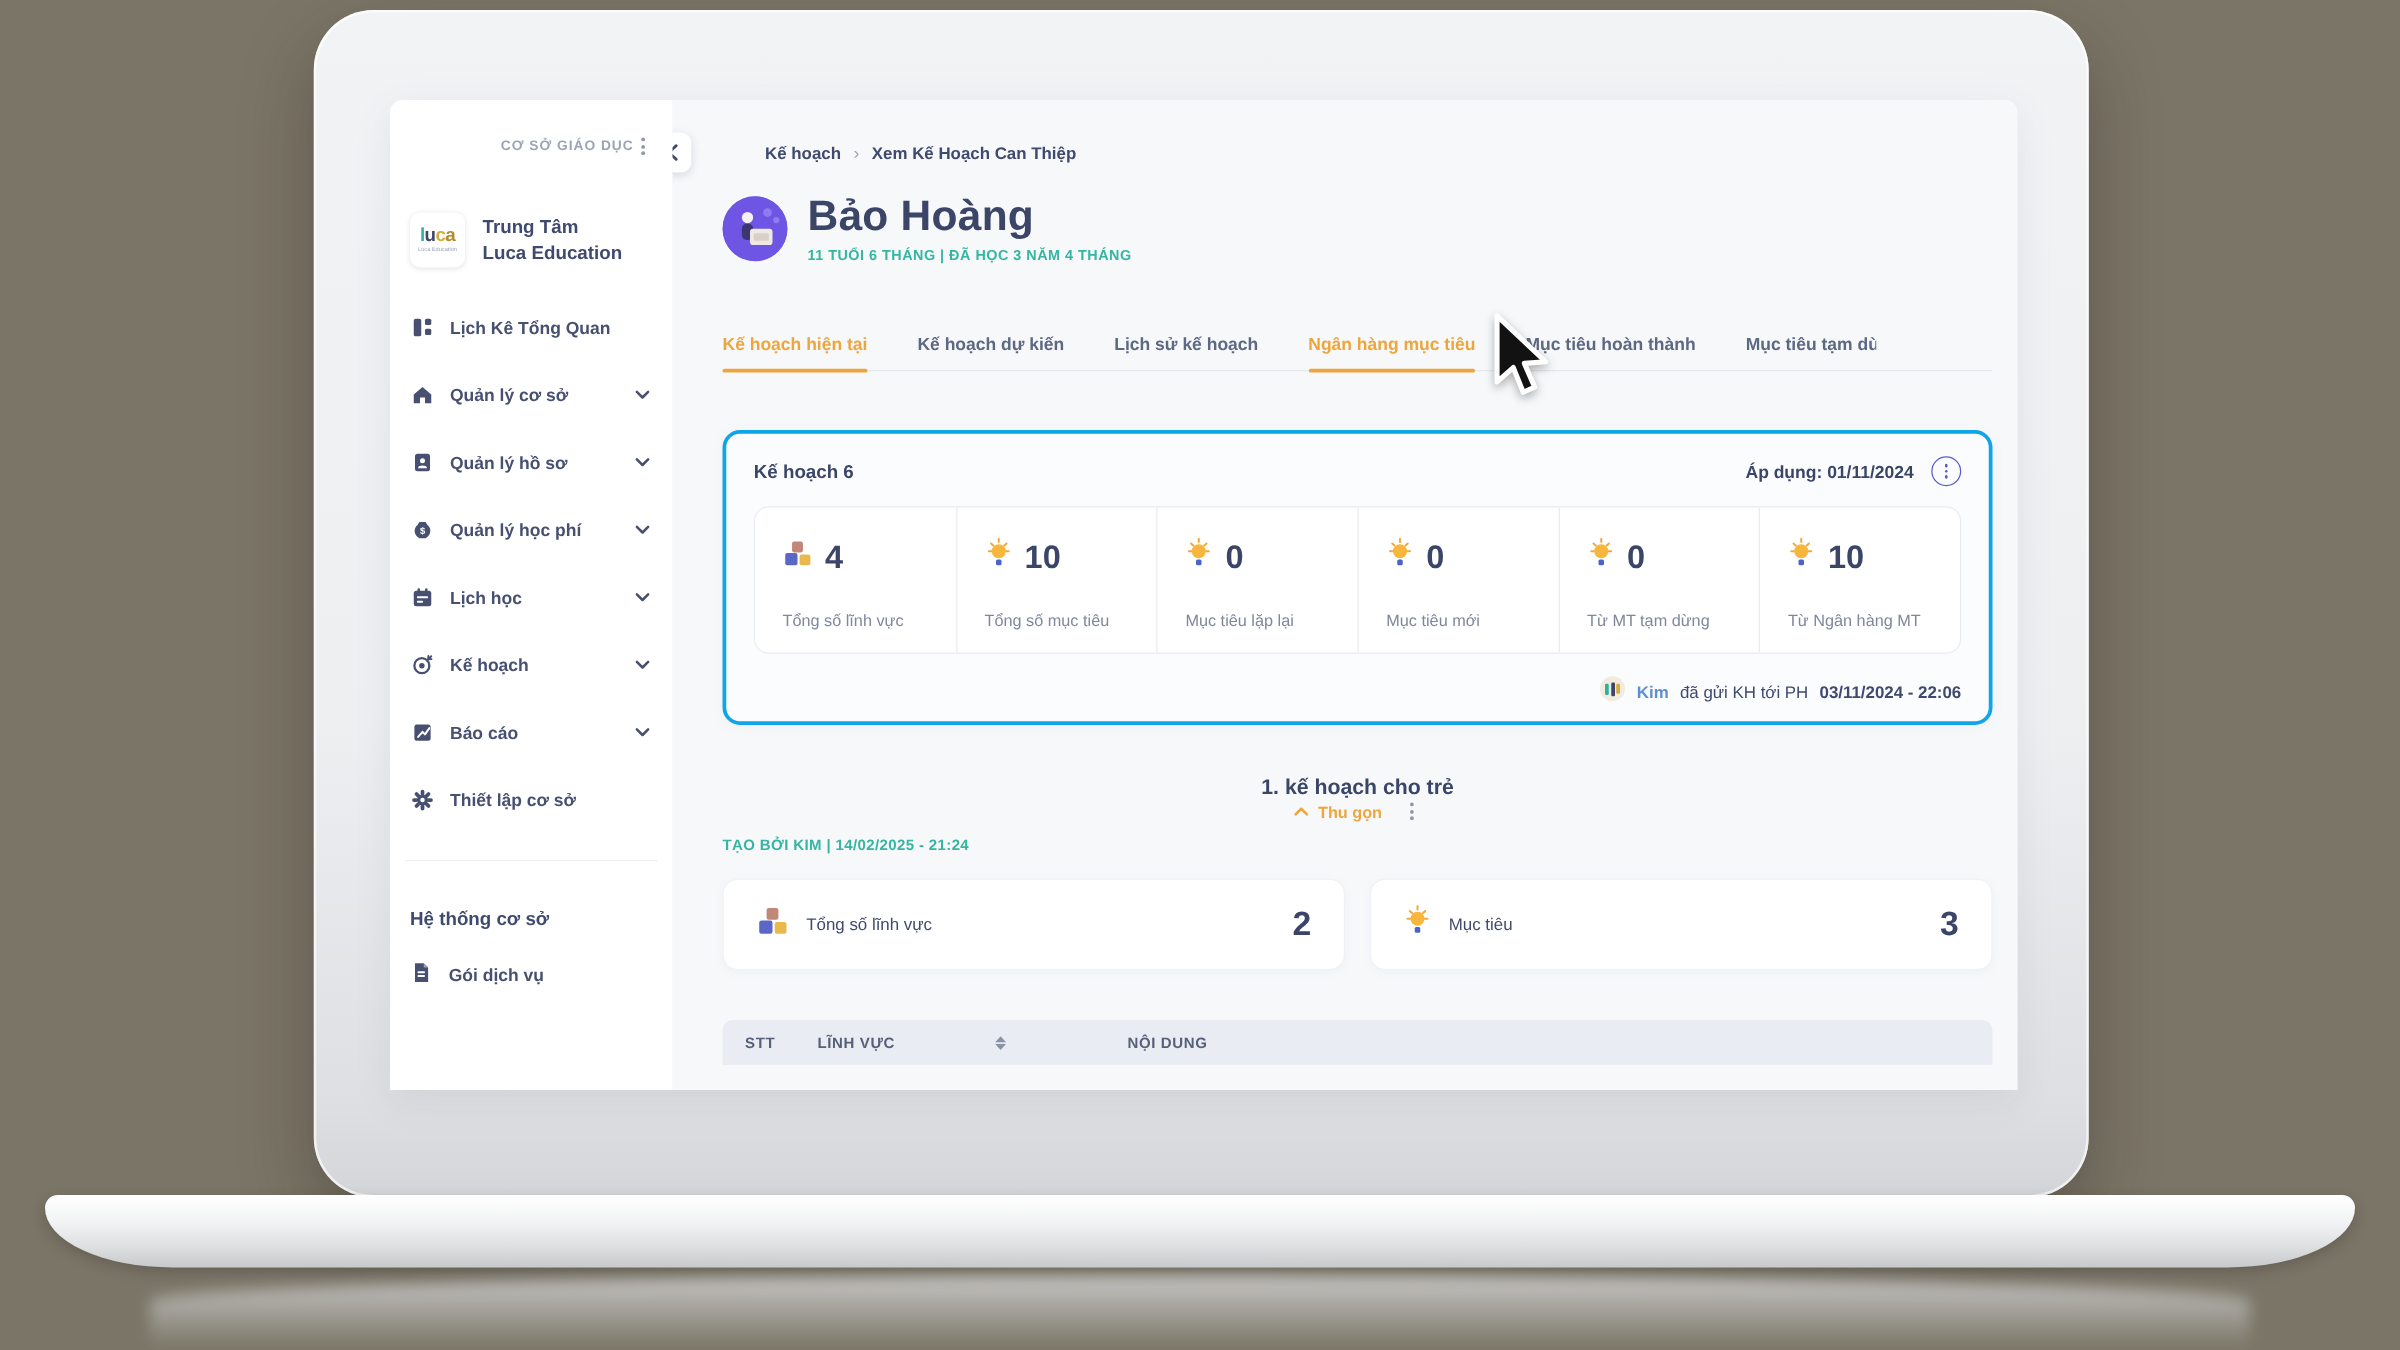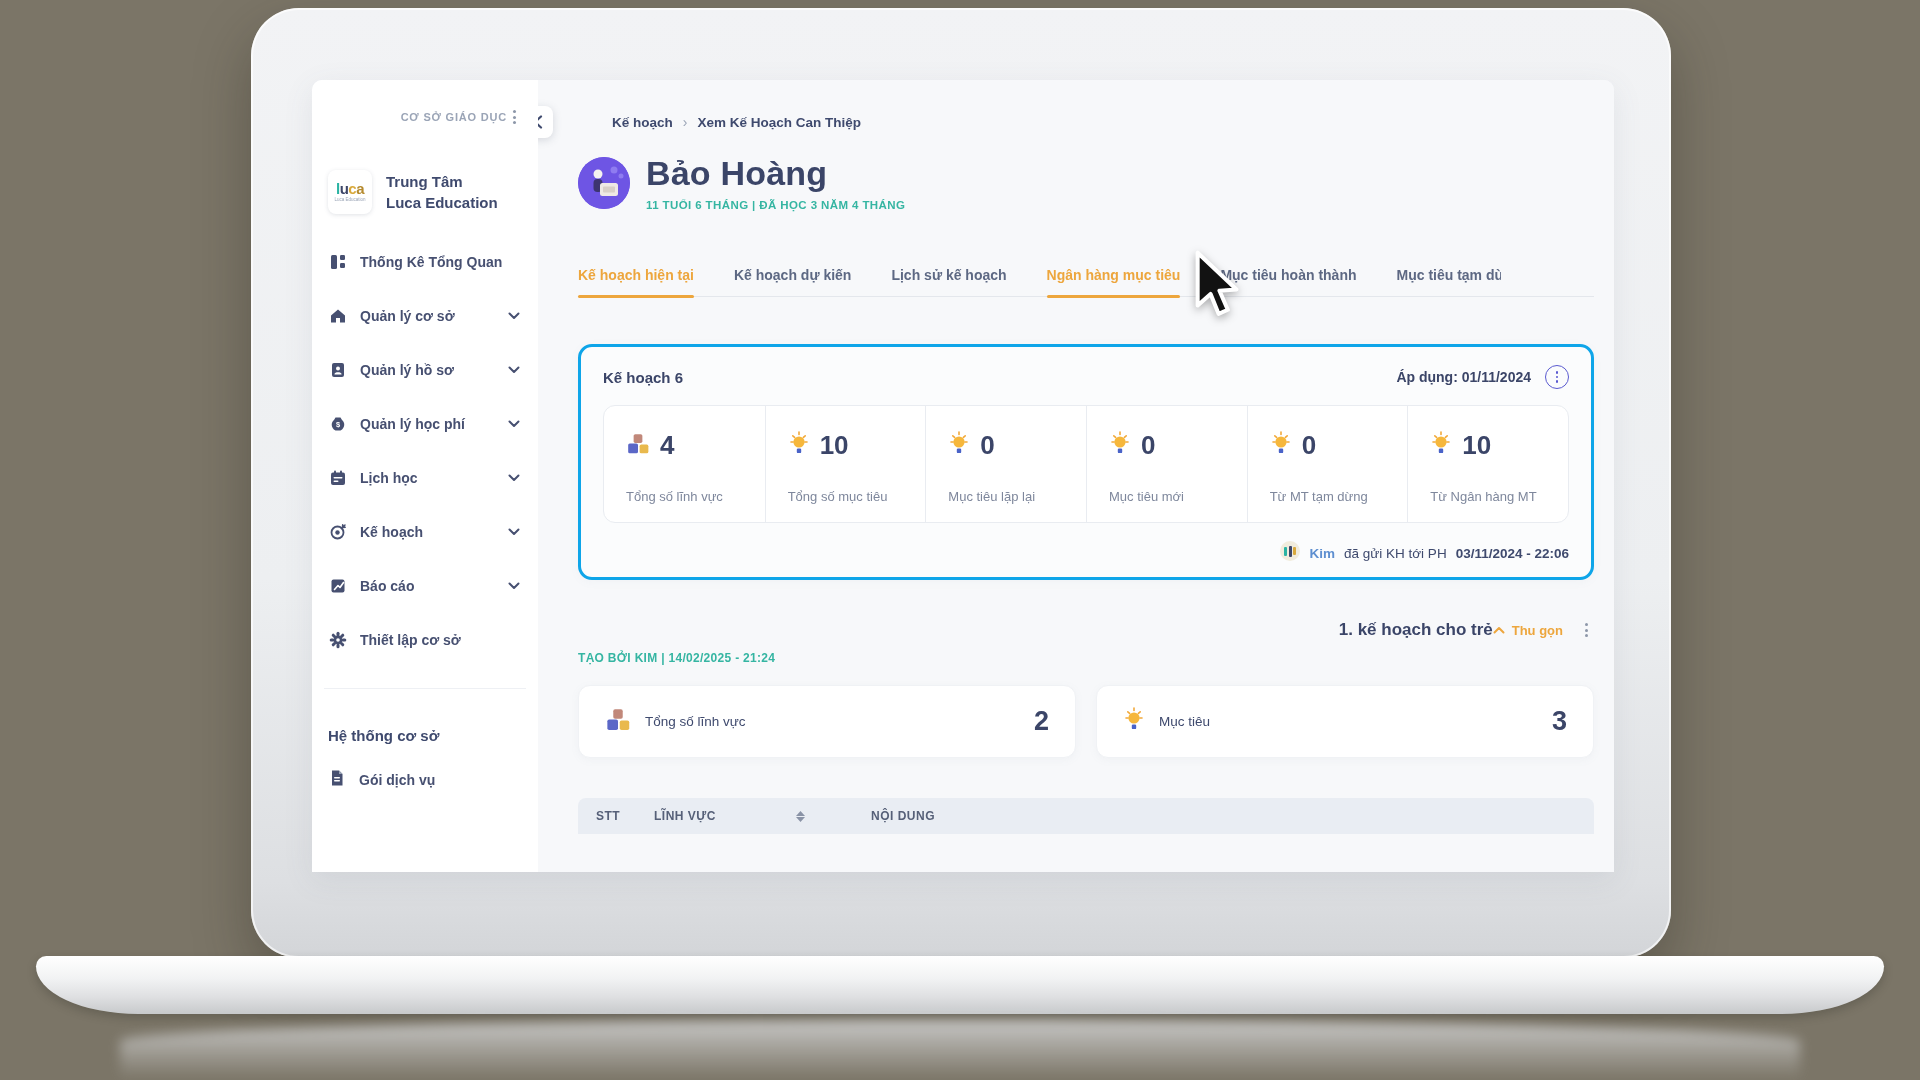--- a/index.html
+++ b/index.html
@@ -101,36 +101,36 @@
   .stat-label{ font-size:13px; color:#7e879c; margin-top:28px; white-space:nowrap; }
 
   .plan-footer{ display:flex; align-items:flex-end; justify-content:flex-end; gap:9px; margin-top:16px; height:22px; }
   .mini-logo{ width:20px; height:20px; border-radius:50%; background:#f1ecdd; display:flex; align-items:center; justify-content:center; gap:1.5px; flex:none; }
   .mini-logo i{ width:3px; border-radius:1px; }
   .mini-logo .m1{ height:9px; background:#2ab3a3; } .mini-logo .m2{ height:11px; background:#3d4668; } .mini-logo .m3{ height:8px; background:#d9a93c; }
   .pf-author{ font-size:13.5px; font-weight:bold; color:#5e8fd0; cursor:pointer; }
   .pf-action{ font-size:13.5px; color:#3f4a6e; }
   .pf-time{ font-size:13.5px; font-weight:bold; color:#3f4a6e; }
 
-  .section-head{ display:flex; align-items:center; justify-content:flex-end; margin-top:40px; }
+  .section-head{ display:flex; align-items:center; justify-content:center; margin-top:40px;flex-direction:column; }
   .section-title{ font-size:17px; font-weight:bold; color:#3b4568; }
   .section-right{ display:flex; align-items:center; gap:16px; }
   .collapse-link{ display:flex; align-items:center; gap:7px; color:#eda63d; font-size:13px; font-weight:bold; cursor:pointer; }
   .section-created{ font-size:12px; font-weight:bold; color:#35b5a2; letter-spacing:.3px; margin-top:11px; }
 
   .summary-row{ display:flex; gap:20px; margin-top:20px; }
   .summary-card{ flex:1; background:#fff; border-radius:12px; padding:20px 26px; display:flex; align-items:center;
                  box-shadow:0 2px 8px rgba(120,130,150,.06); border:1px solid #f0f2f5; }
   .sum-label{ font-size:13.5px; color:#3f4a6e; margin-left:14px; flex:1; }
   .sum-value{ font-size:27px; font-weight:bold; color:#3b4568; }
 
   .table-head{ display:flex; align-items:center; margin-top:40px; background:#e9edf3; border-radius:8px 8px 0 0;
                height:36px; padding-left:18px; }
   .th{ font-size:12px; font-weight:bold; color:#566078; letter-spacing:.5px; }
-  .th-stt{ width:58px; } .th-linhvuc{ width:142px; } .th-noidung{ margin-left:66px; }
+  .th-stt{ width:58px; } .th-linhvuc{ width:142px; } .th-noidung{ margin-left:97px; }
   .sort-ic{ display:flex; flex-direction:column; gap:1px; }
 
   
   .cursor{ position:absolute; left:1192px; top:250px; z-index:50; filter:drop-shadow(0 3px 4px rgba(0,0,0,.3)); }
 </style>
 </head>
 <body>
 
 <div class="laptop-screen"></div>
 <div class="laptop-base"></div>
@@ -162,21 +162,21 @@
     <div class="sb-menu">
 
       <div class="sb-item">
         <span class="ic">
           <svg width="18" height="18" viewBox="0 0 18 18">
               <rect x="2" y="2" width="6" height="14" rx="1.5" fill="#475071"></rect>
               <rect x="11" y="2" width="5" height="5" rx="1.2" fill="#475071"></rect>
               <rect x="11" y="10" width="5" height="5" rx="1.2" fill="#475071"></rect>
             </svg>
         </span>
-        <span class="lbl">Thống Kê Tổng Quan</span>
+        <span class="lbl">Lịch Kê Tổng Quan</span>
       </div>
 
       <div class="sb-item">
         <span class="ic">
           <svg width="18" height="18" viewBox="0 0 18 18">
               <path d="M2 8.5 L9 2.5 L16 8.5 V15.5 H11 V11 H7 V15.5 H2 Z" fill="#475071"></path>
             </svg>
         </span>
         <span class="lbl">Quản lý cơ sở</span>
         <span class="chev">

